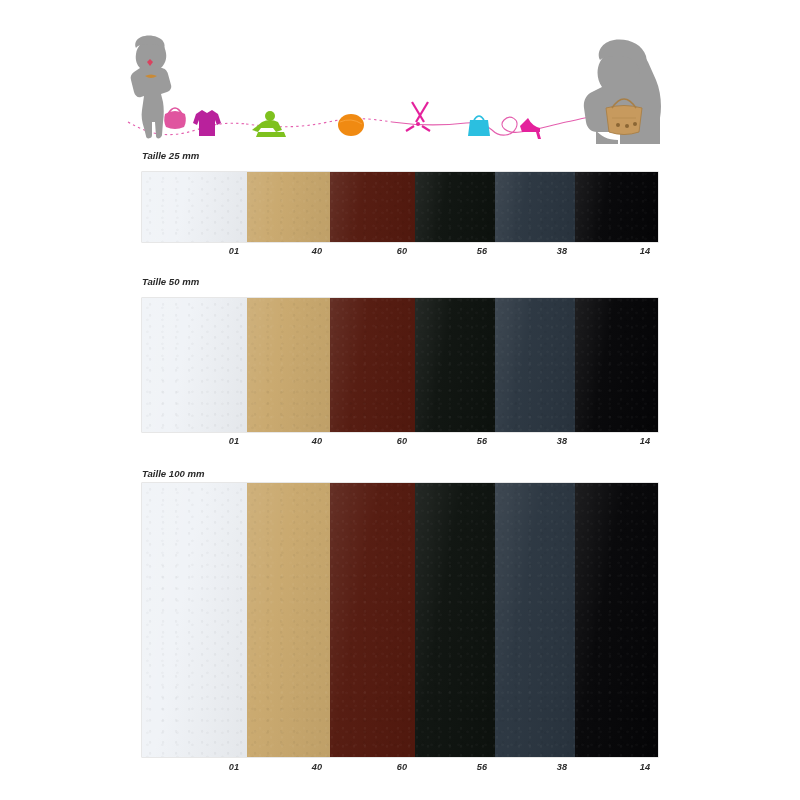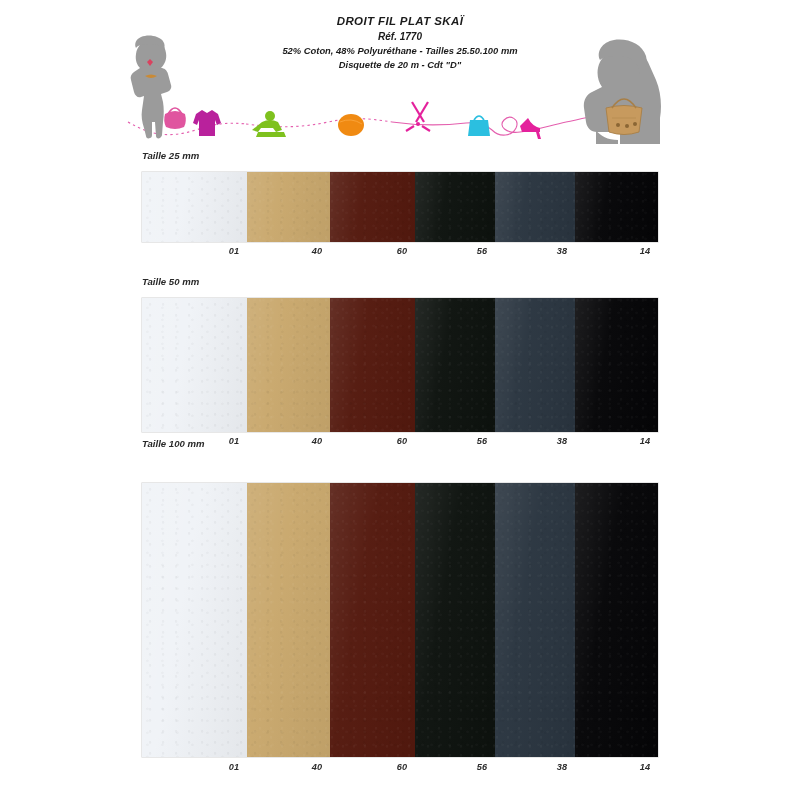--- a/index.html
+++ b/index.html
@@ -117,26 +117,20 @@
     font-weight: bold;
     color: #2d2d2d;
     white-space: nowrap;
   }
 </style>
 </head>
 <body>
 
 <div id="page">
 
-  <div class="header">
-    <div class="title">DROIT FIL PLAT SKAÏ</div>
-    <div class="ref">Réf. 1770</div>
-    <div class="compo">52% Coton, 48% Polyuréthane - Tailles 25.50.100 mm</div>
-    <div class="cdt">Disquette de 20 m - Cdt "D"</div>
-  </div>
 
   <svg class="deco" viewBox="0 0 800 126">
 
     <path d="M128 104 C152 118 170 120 196 112 C214 106 226 104 246 106" fill="none" stroke="#e45fae" stroke-width="1.1" stroke-dasharray="2.4 3.2"></path>
     <path d="M246 106 C276 110 300 110 328 104 C352 99 366 100 392 104" fill="none" stroke="#e45fae" stroke-width="1.1" stroke-dasharray="2.4 3.2"></path>
     <path d="M392 104 C420 108 440 108 466 105 C478 104 486 106 492 112" fill="none" stroke="#e45fae" stroke-width="1.1"></path>
     <path d="M492 112 C500 120 512 118 516 110 C520 101 510 96 504 102 C498 108 506 116 520 114 C536 112 548 108 566 104" fill="none" stroke="#e45fae" stroke-width="1.1"></path>
     <path d="M566 104 C586 100 598 96 610 100" fill="none" stroke="#e45fae" stroke-width="1.1"></path>
 
     <g fill="#9b9b9b">
@@ -304,21 +298,21 @@
           </div>
           <div class="code-cell" style="width: 80px;">
             <span class="code-text">38</span>
           </div>
           <div class="code-cell" style="width: 83px;">
             <span class="code-text">14</span>
           </div>
         </div>
       </div>
       <div class="section">
-        <div class="section-label" style="top: 438px; text-align: right;">Taille 100 mm</div>
+        <div class="section-label" style="top: 468px; text-align: right;">Taille 100 mm</div>
         <div class="swatch-strip" style="top: 483px; height: 274px;">
           <div class="swatch" style="width: 105px; background: rgb(240, 243, 247);">
             <div class="grain"></div>
             <div class="sheen"></div>
           </div>
           <div class="swatch" style="width: 83px; background: rgb(201, 168, 109);">
             <div class="grain"></div>
             <div class="sheen"></div>
           </div>
           <div class="swatch" style="width: 85px; background: rgb(84, 25, 14);">

